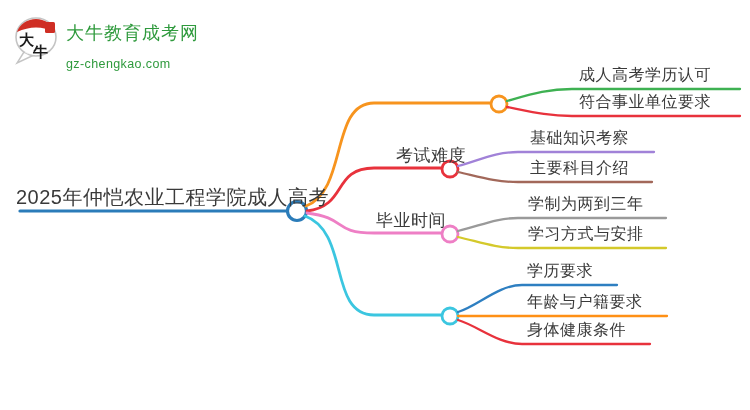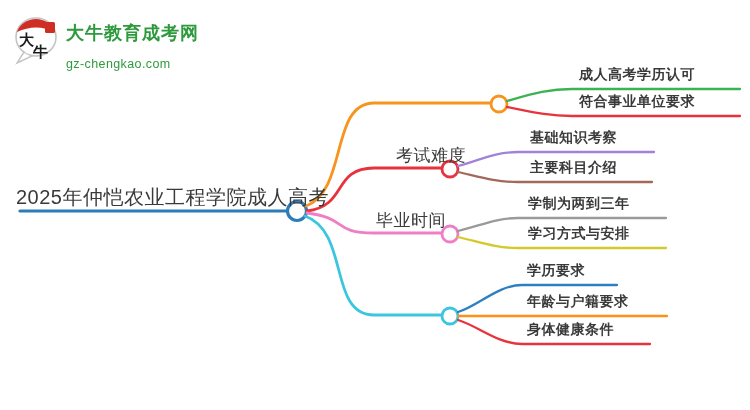--- a/index.html
+++ b/index.html
@@ -8,26 +8,26 @@
     font-family:"Liberation Sans","DejaVu Sans",sans-serif;
   }
   #stage{position:relative;width:750px;height:410px;background:#fff;}
   #map-svg{position:absolute;left:0;top:0;}
   .lbl{
     position:absolute;color:#3a3a3a;white-space:nowrap;line-height:1.15;
     letter-spacing:0.5px;
   }
   .lbl.root{font-size:20px;}
   .lbl.branch{font-size:17px;}
-  .lbl.sub{font-size:14px;font-weight:bold;}
+  .lbl.sub{font-size:16px;}
   
   #logo{position:absolute;left:12px;top:13px;display:flex;align-items:flex-start;}
   #logo-badge{width:48px;height:52px;}
   #logo-texts{margin-left:6px;padding-top:8px;}
-  #logo-name{font-size:18px;font-weight:bold;color:#2f9a3d;letter-spacing:1px;}
+  #logo-name{font-size:18px;font-weight:normal;color:#2f9a3d;letter-spacing:1px;}
   #logo-domain{font-size:12.5px;font-weight:normal;color:#2f9a3d;letter-spacing:0.4px;margin-top:12px;}
 </style>
 </head>
 <body>
 
 <div id="stage">
 
   <div id="logo">
     <svg id="logo-badge" viewBox="0 0 48 52">
 

